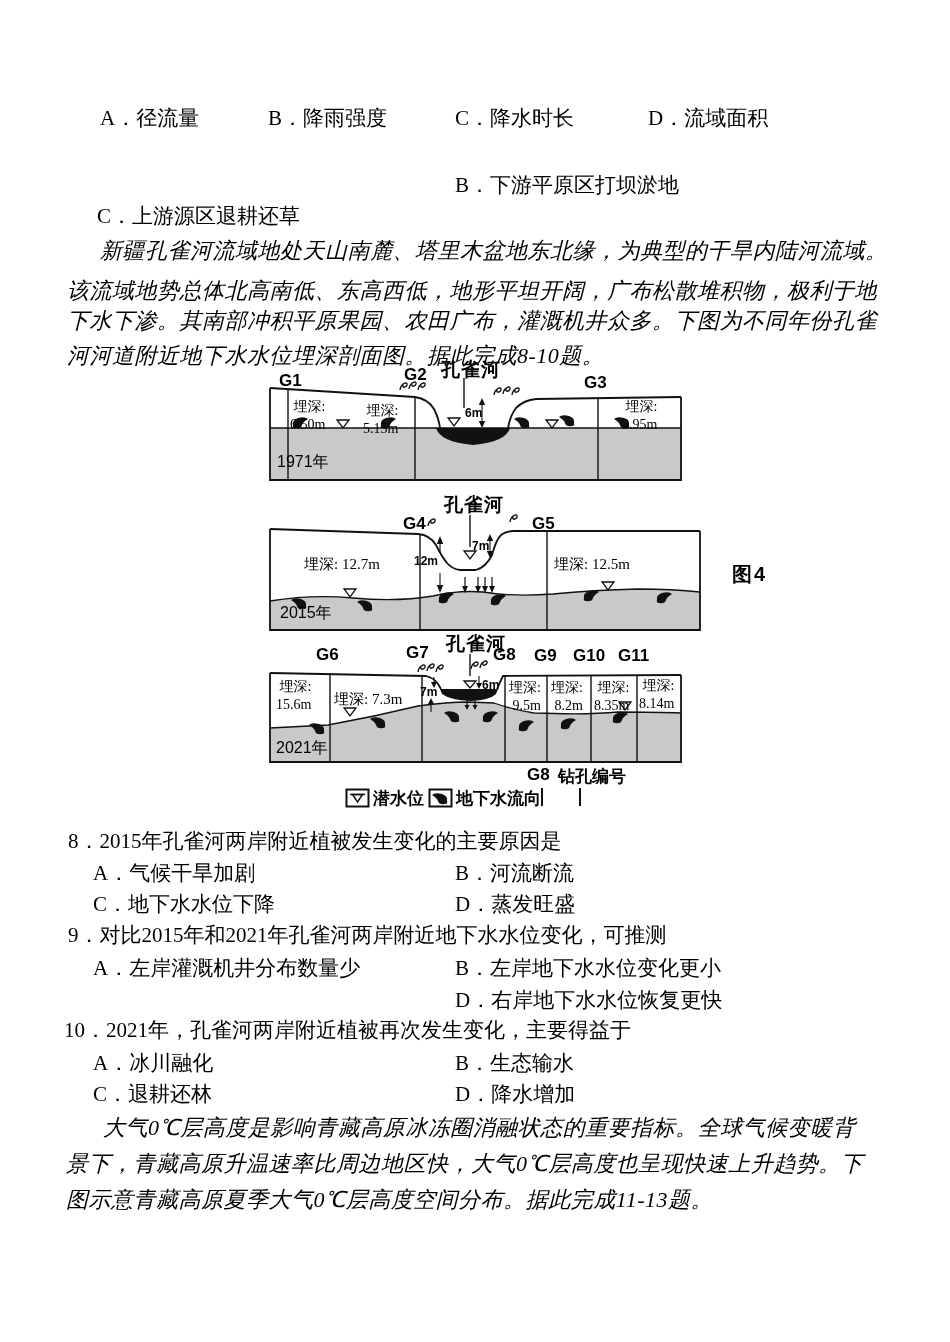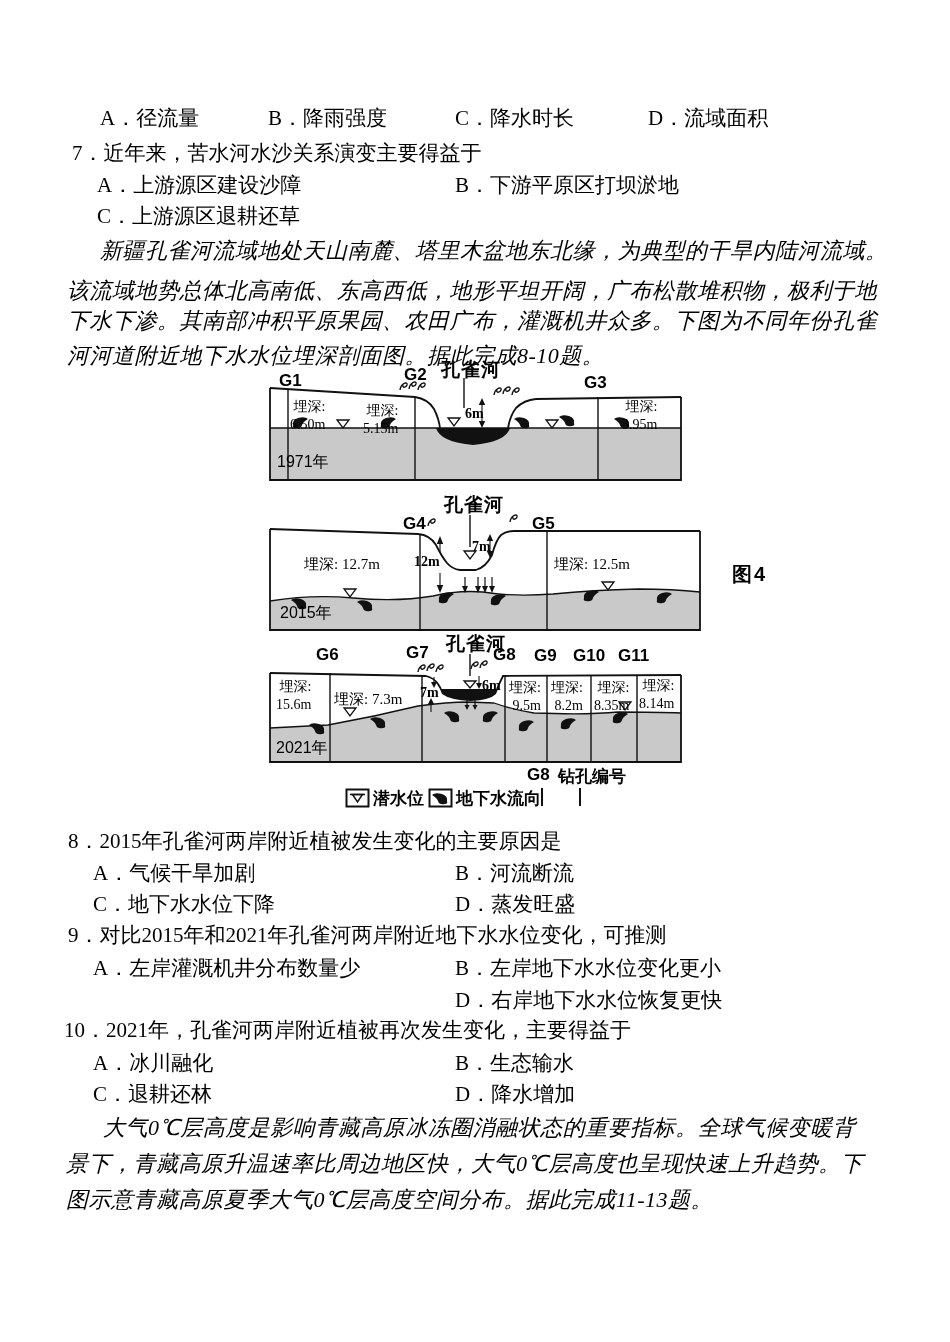--- a/index.html
+++ b/index.html
@@ -6,40 +6,38 @@
   .page{position:relative;width:950px;height:1342px;background:#fff;overflow:hidden;color:#000;}
   .line{position:absolute;white-space:nowrap;font-family:"Liberation Serif",serif;font-size:21px;color:#000;}
   .kai{font-size:22px;font-style:italic;letter-spacing:0.5px;}
   .figwrap{position:absolute;left:0;top:355px;width:950px;height:470px;}
   .diagram{position:absolute;}
   .diagram svg{position:absolute;left:0;top:0;}
   .dtext{position:absolute;color:#000;}
   .glabel{font-family:"Liberation Sans",sans-serif;font-size:17px;font-weight:bold;}
   .mlabel{font-family:"Liberation Serif",serif;font-size:14px;line-height:1.25;white-space:pre-line;text-align:right;}
   .m1{font-family:"Liberation Serif",serif;font-size:15px;white-space:nowrap;}
-  .dim{font-family:Liberation Serif, serif;font-size:14px;font-weight:bold;}
+  .dim{font-family:Liberation Sans, sans-serif;font-size:12px;font-weight:bold;}
   .river{font-family:"Liberation Sans",sans-serif;font-size:19px;font-weight:bold;letter-spacing:1px;}
   .year{font-family:"Liberation Sans",sans-serif;font-size:16px;}
   .figcap{position:absolute;font-family:"Liberation Sans",sans-serif;font-size:20px;font-weight:bold;letter-spacing:2px;margin-left:30px;}
   .legtext{position:absolute;font-family:"Liberation Sans",sans-serif;font-size:17px;font-weight:600;white-space:nowrap;}
   .legicon{position:absolute;}
   .legbar{position:absolute;width:2px;height:18px;background:#111;}
 </style>
 </head>
 <body>
 
 <div class="page">
 
   <div class="line" style="left:100px;top:104px">A．径流量</div>
   <div class="line" style="left:268px;top:104px">B．降雨强度</div>
   <div class="line" style="left:455px;top:104px">C．降水时长</div>
   <div class="line" style="left:648px;top:104px">D．流域面积</div>
 
-  <div class="line" style="left:72px;top:139px">7．近年来，苦水河水沙关系演变主要得益于</div>
-  <div class="line" style="left:97px;top:171px">A．上游源区建设沙障</div>
   <div class="line" style="left:97px;top:202px">C．上游源区退耕还草</div>
   <div class="line" style="left:455px;top:171px">B．下游平原区打坝淤地</div>
 
   <div class="line kai" style="left:100px;top:236px">新疆孔雀河流域地处天山南麓、塔里木盆地东北缘，为典型的干旱内陆河流域。</div>
   <div class="line kai" style="left:67px;top:276px">该流域地势总体北高南低、东高西低，地形平坦开阔，广布松散堆积物，极利于地</div>
   <div class="line kai" style="left:67px;top:306px">下水下渗。其南部冲积平原果园、农田广布，灌溉机井众多。下图为不同年份孔雀</div>
   <div class="line kai" style="left:67px;top:341px">河河道附近地下水水位埋深剖面图。据此完成8-10题。</div>
 
   <div class="figwrap">
 

